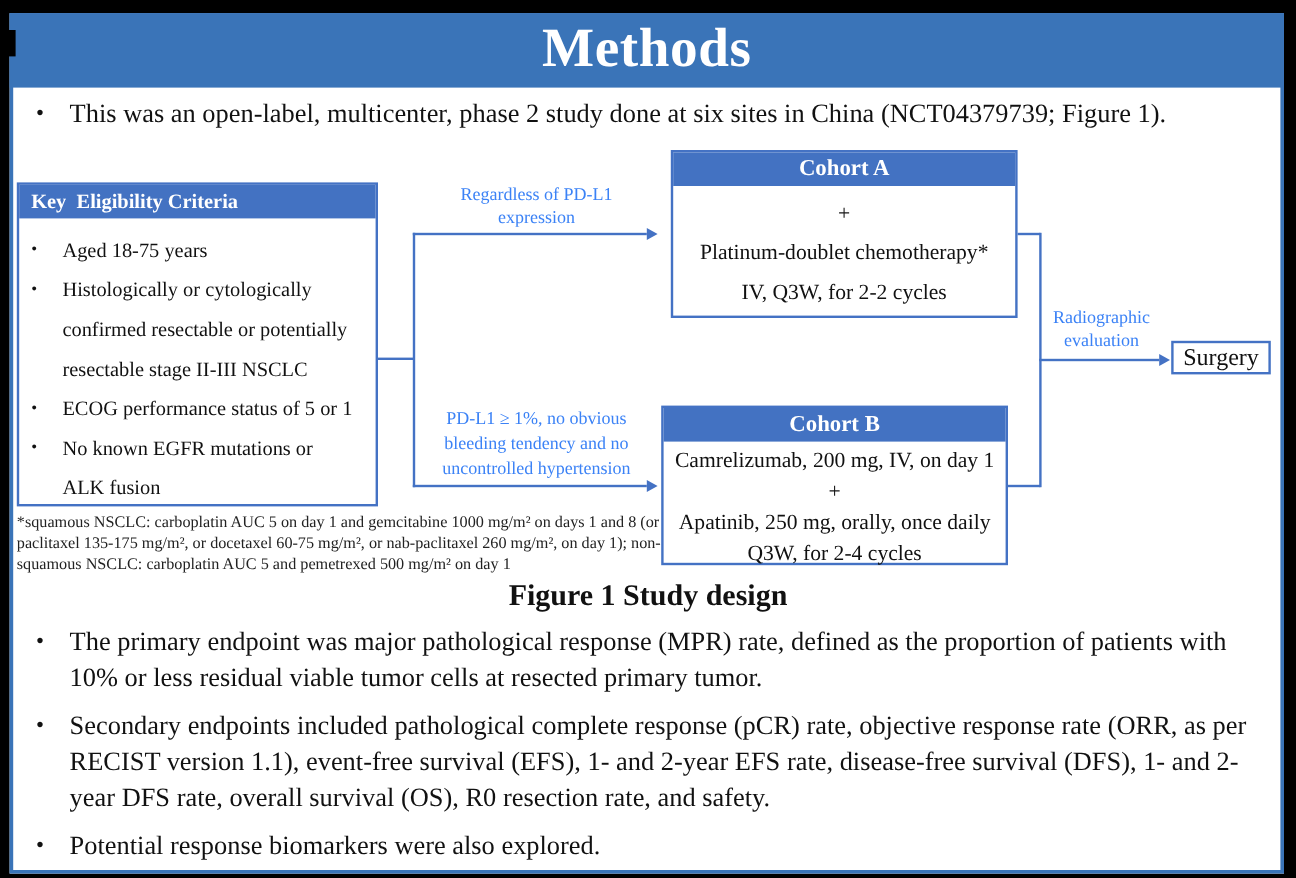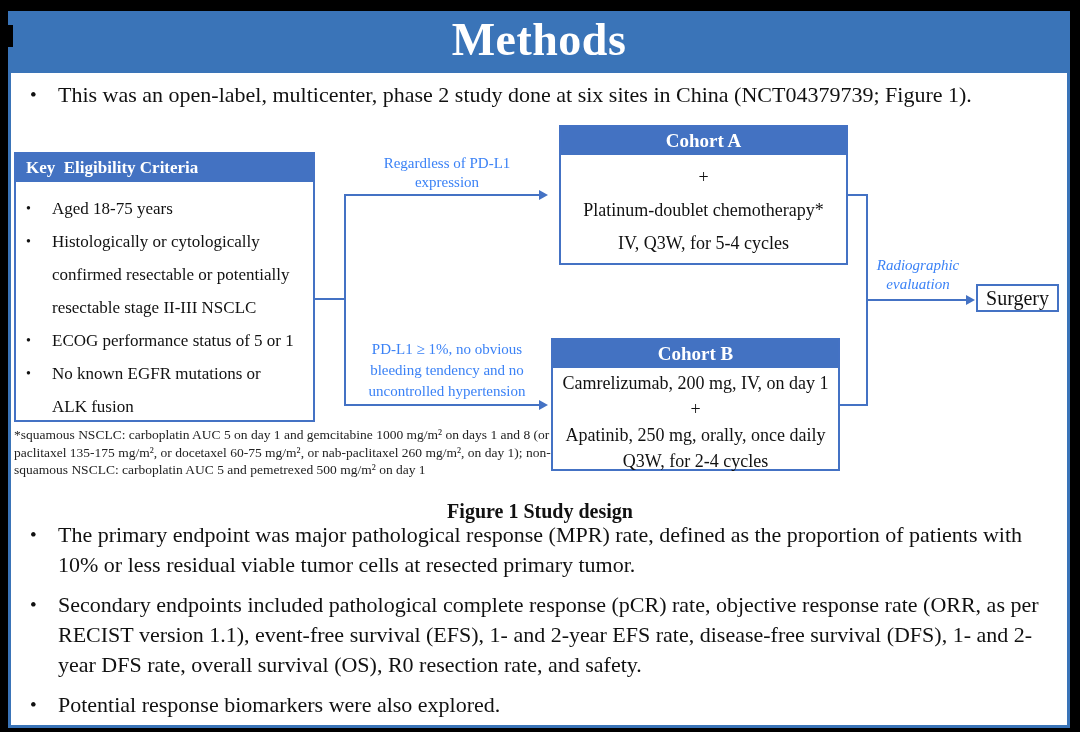--- a/index.html
+++ b/index.html
@@ -85,29 +85,29 @@
     border-left:9px solid var(--color-line,#4472c4);
   }
   .ah-a{left:539px;top:190px;}
   .ah-b{left:539px;top:400px;}
   .ah-s{left:966px;top:295px;}
 
   
   .flabel{font-size:15px;text-align:center;white-space:pre-line;color:#3b82f6;}
   .label-top{left:368px;top:154px;width:158px;line-height:19px;}
   .label-bottom{left:352px;top:339px;width:190px;line-height:21px;}
-  .label-radio{left:866px;top:256px;width:104px;line-height:19px;font-style:italic;}
+  .label-radio{left:866px;top:256px;width:104px;line-height:19px;}
 
   .footnote{
     left:14px;top:426px;width:552px;
     font-size:13.5px;line-height:17.5px;white-space:pre-line;color:#222;
   }
   .caption{
-    left:0;top:500px;width:1080px;text-align:center;
-    font-size:20px;font-weight:bold;
+    left:0;top:483px;width:1080px;text-align:center;
+    font-size:25px;font-weight:bold;
   }
 </style>
 </head>
 <body>
 
 <div class="abs slide-frame"></div>
 
 <div class="abs title-bar">
   <div class="title-text">Methods</div>
 </div>
@@ -161,21 +161,21 @@
 bleeding tendency and no
 uncontrolled hypertension</div>
 <div class="abs flabel label-radio">Radiographic
 evaluation</div>
 
 <div class="abs fig-box cohort-box cohort-a">
   <div class="box-header">Cohort A</div>
   <div class="cohort-body">
     <div>+</div>
     <div>Platinum-doublet chemotherapy*</div>
-    <div>IV, Q3W, for 5-4 cycles</div>
+    <div>IV, Q3W, for 2-2 cycles</div>
   </div>
 </div>
 
 <div class="abs fig-box cohort-box cohort-b">
   <div class="box-header">Cohort B</div>
   <div class="cohort-body">
     <div>Camrelizumab, 200 mg, IV, on day 1</div>
     <div>+</div>
     <div>Apatinib, 250 mg, orally, once daily</div>
     <div>Q3W, for 2-4 cycles</div>

